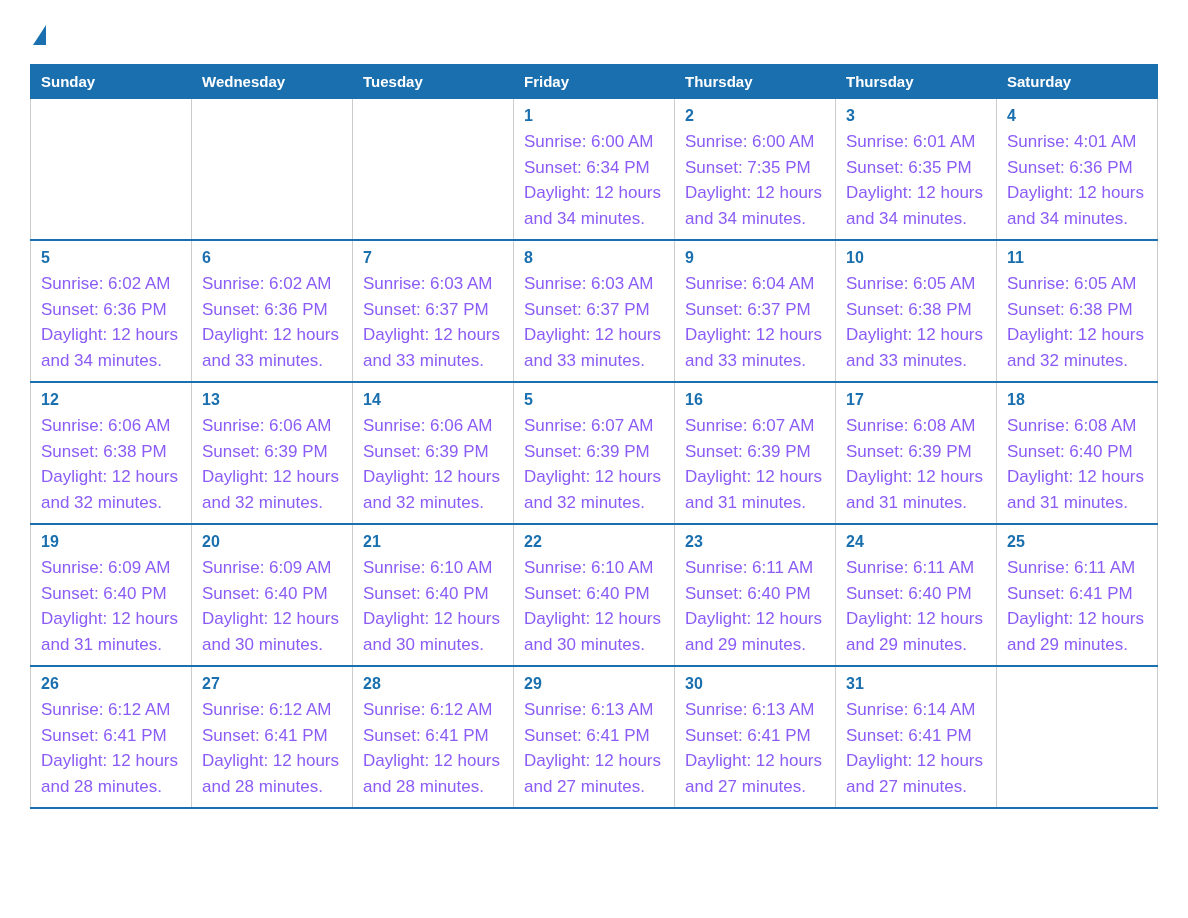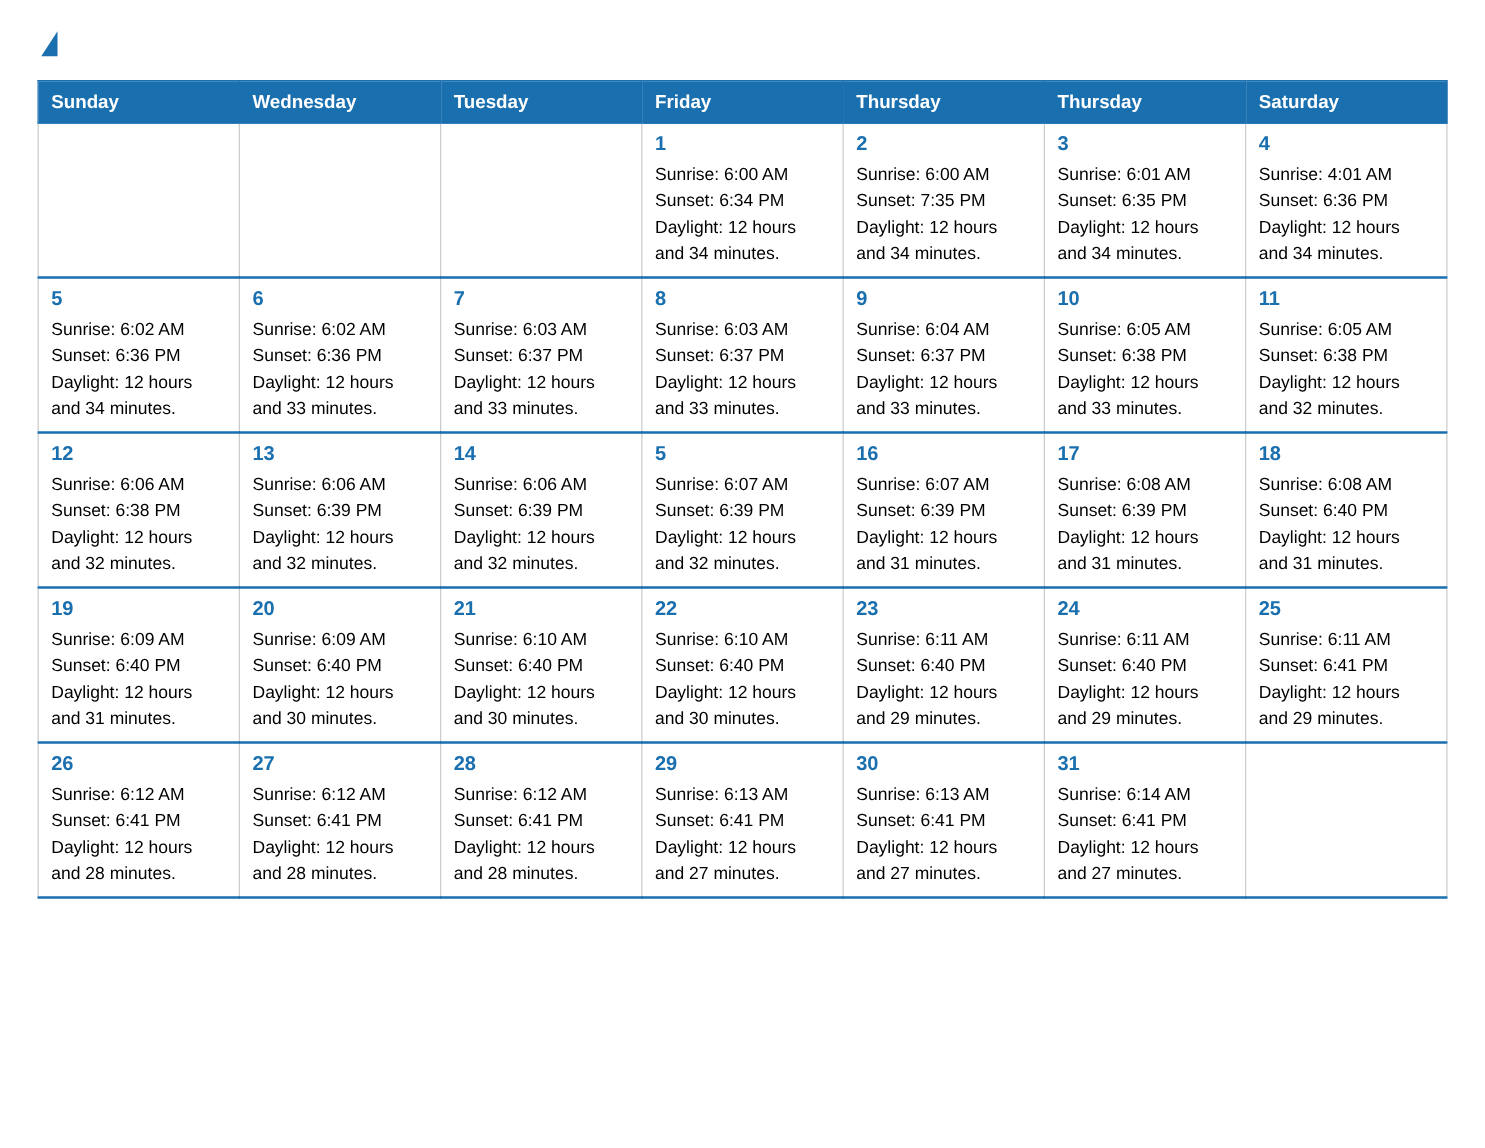--- a/index.html
+++ b/index.html
@@ -53,22 +53,22 @@
       min-height: 100px;
     }
     .calendar tbody tr td .day-number {
       font-size: 16px;
       font-weight: bold;
       color: #1a6faf;
       margin-bottom: 4px;
       display: block;
     }
     .calendar tbody tr td .day-info {
-      font-size: 14px;
-      color: #000000;
+      font-size: 17px;
+      color: #8b5cf6;
       line-height: 1.5;
     }
     .calendar tbody tr td.empty {
       background: #fff;
     }
     .calendar tbody tr {
       border-bottom: 2px solid #1a6faf;
     }
     
     .logo-wrapper {

